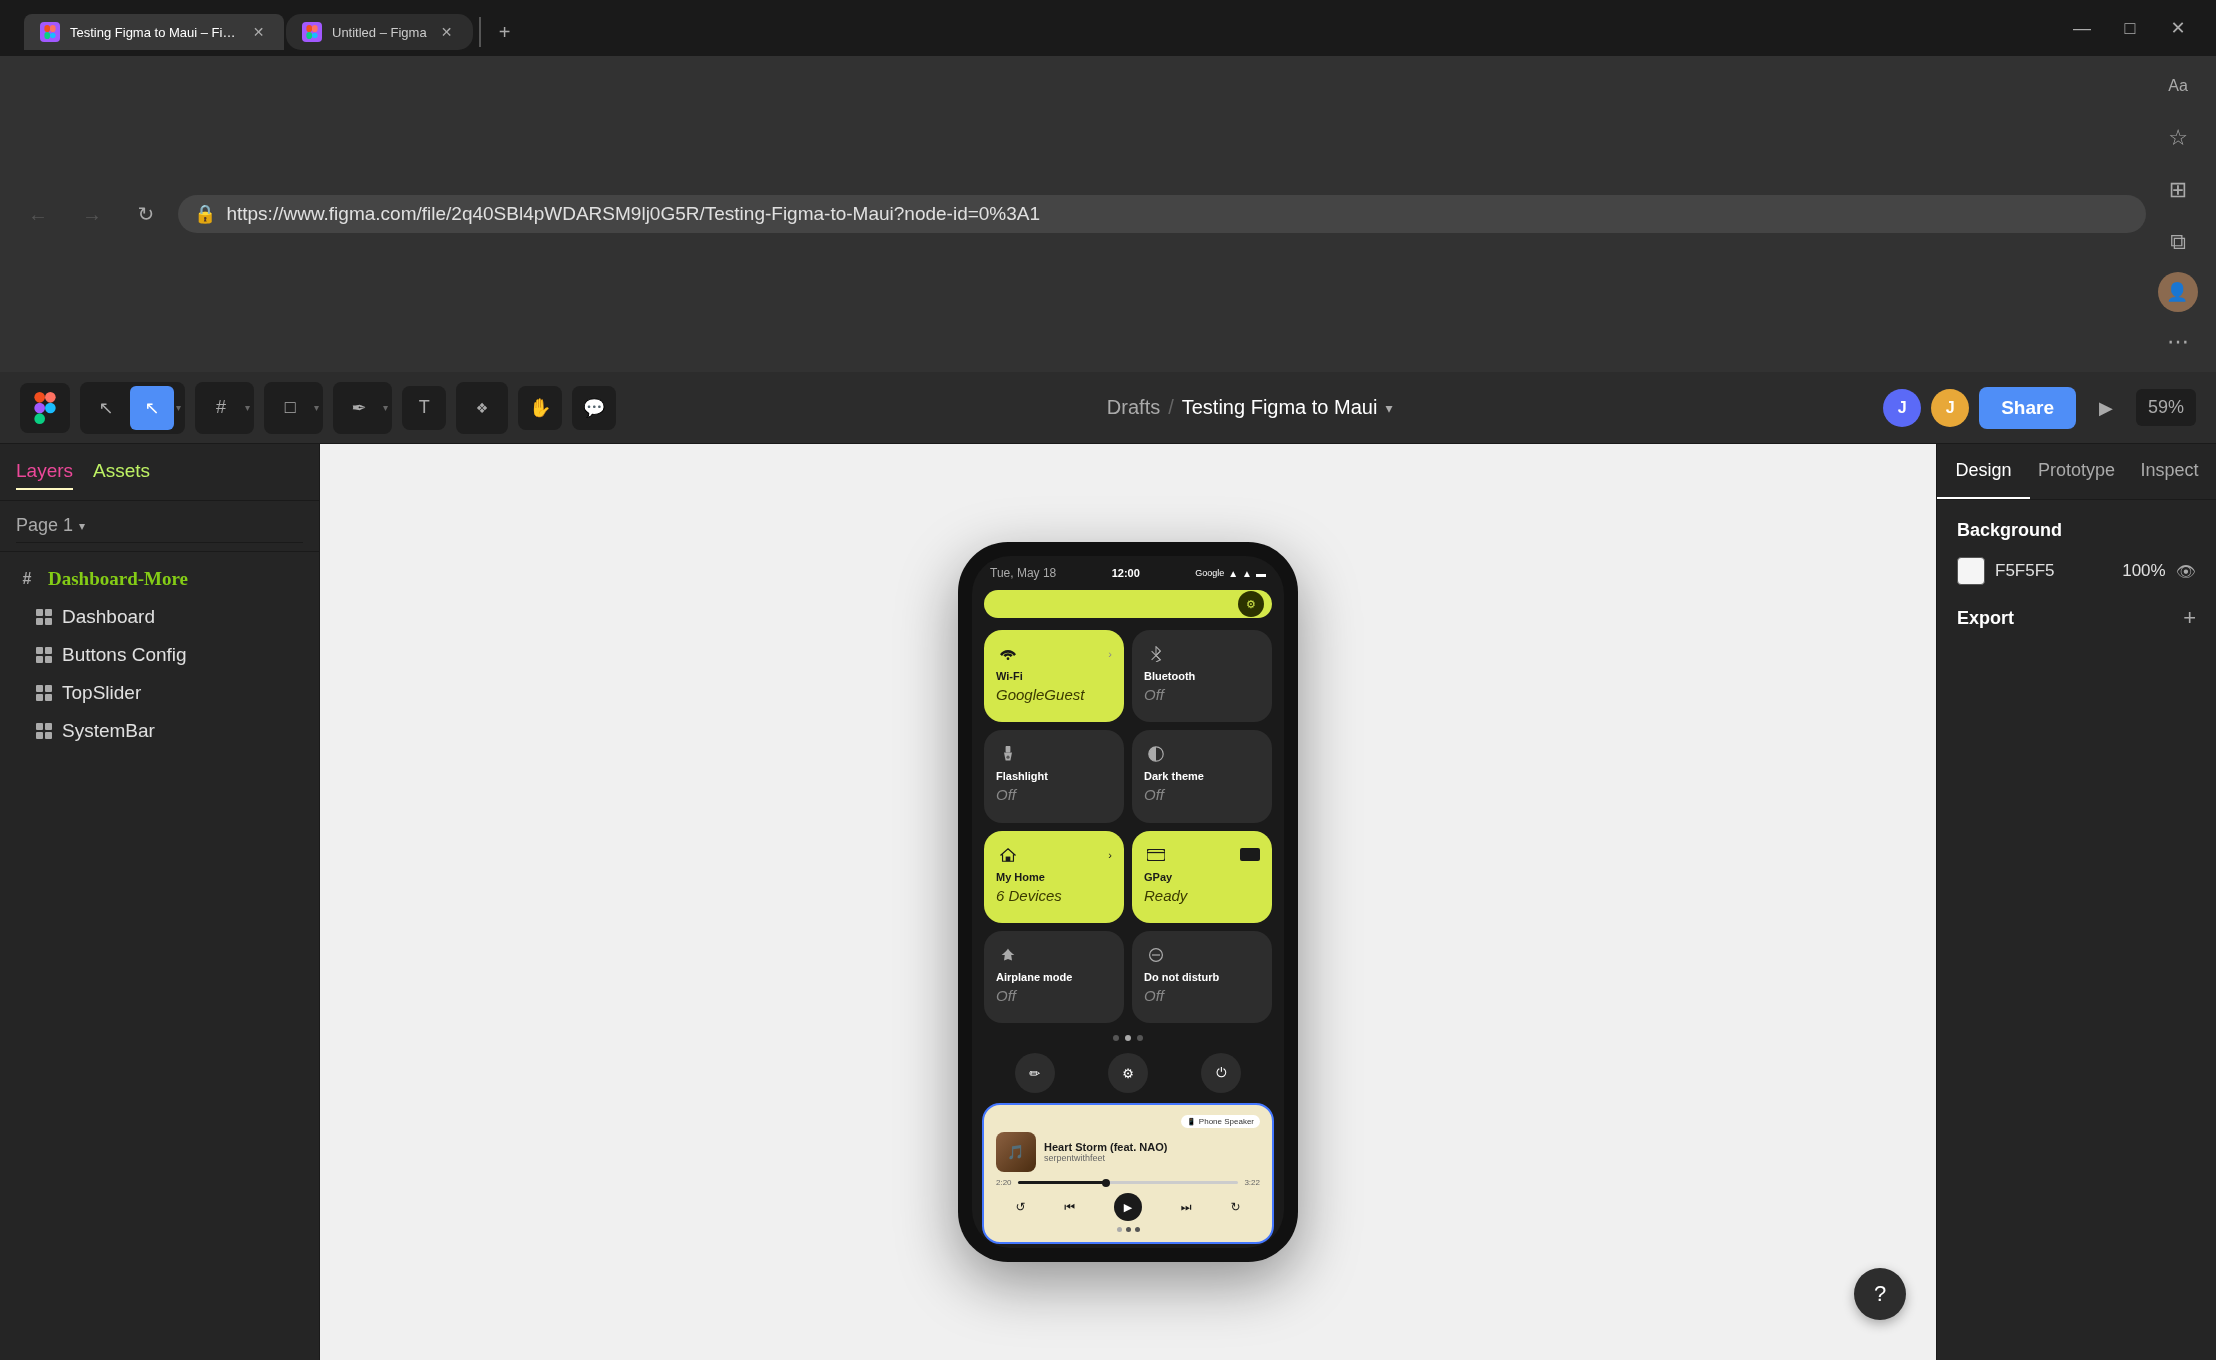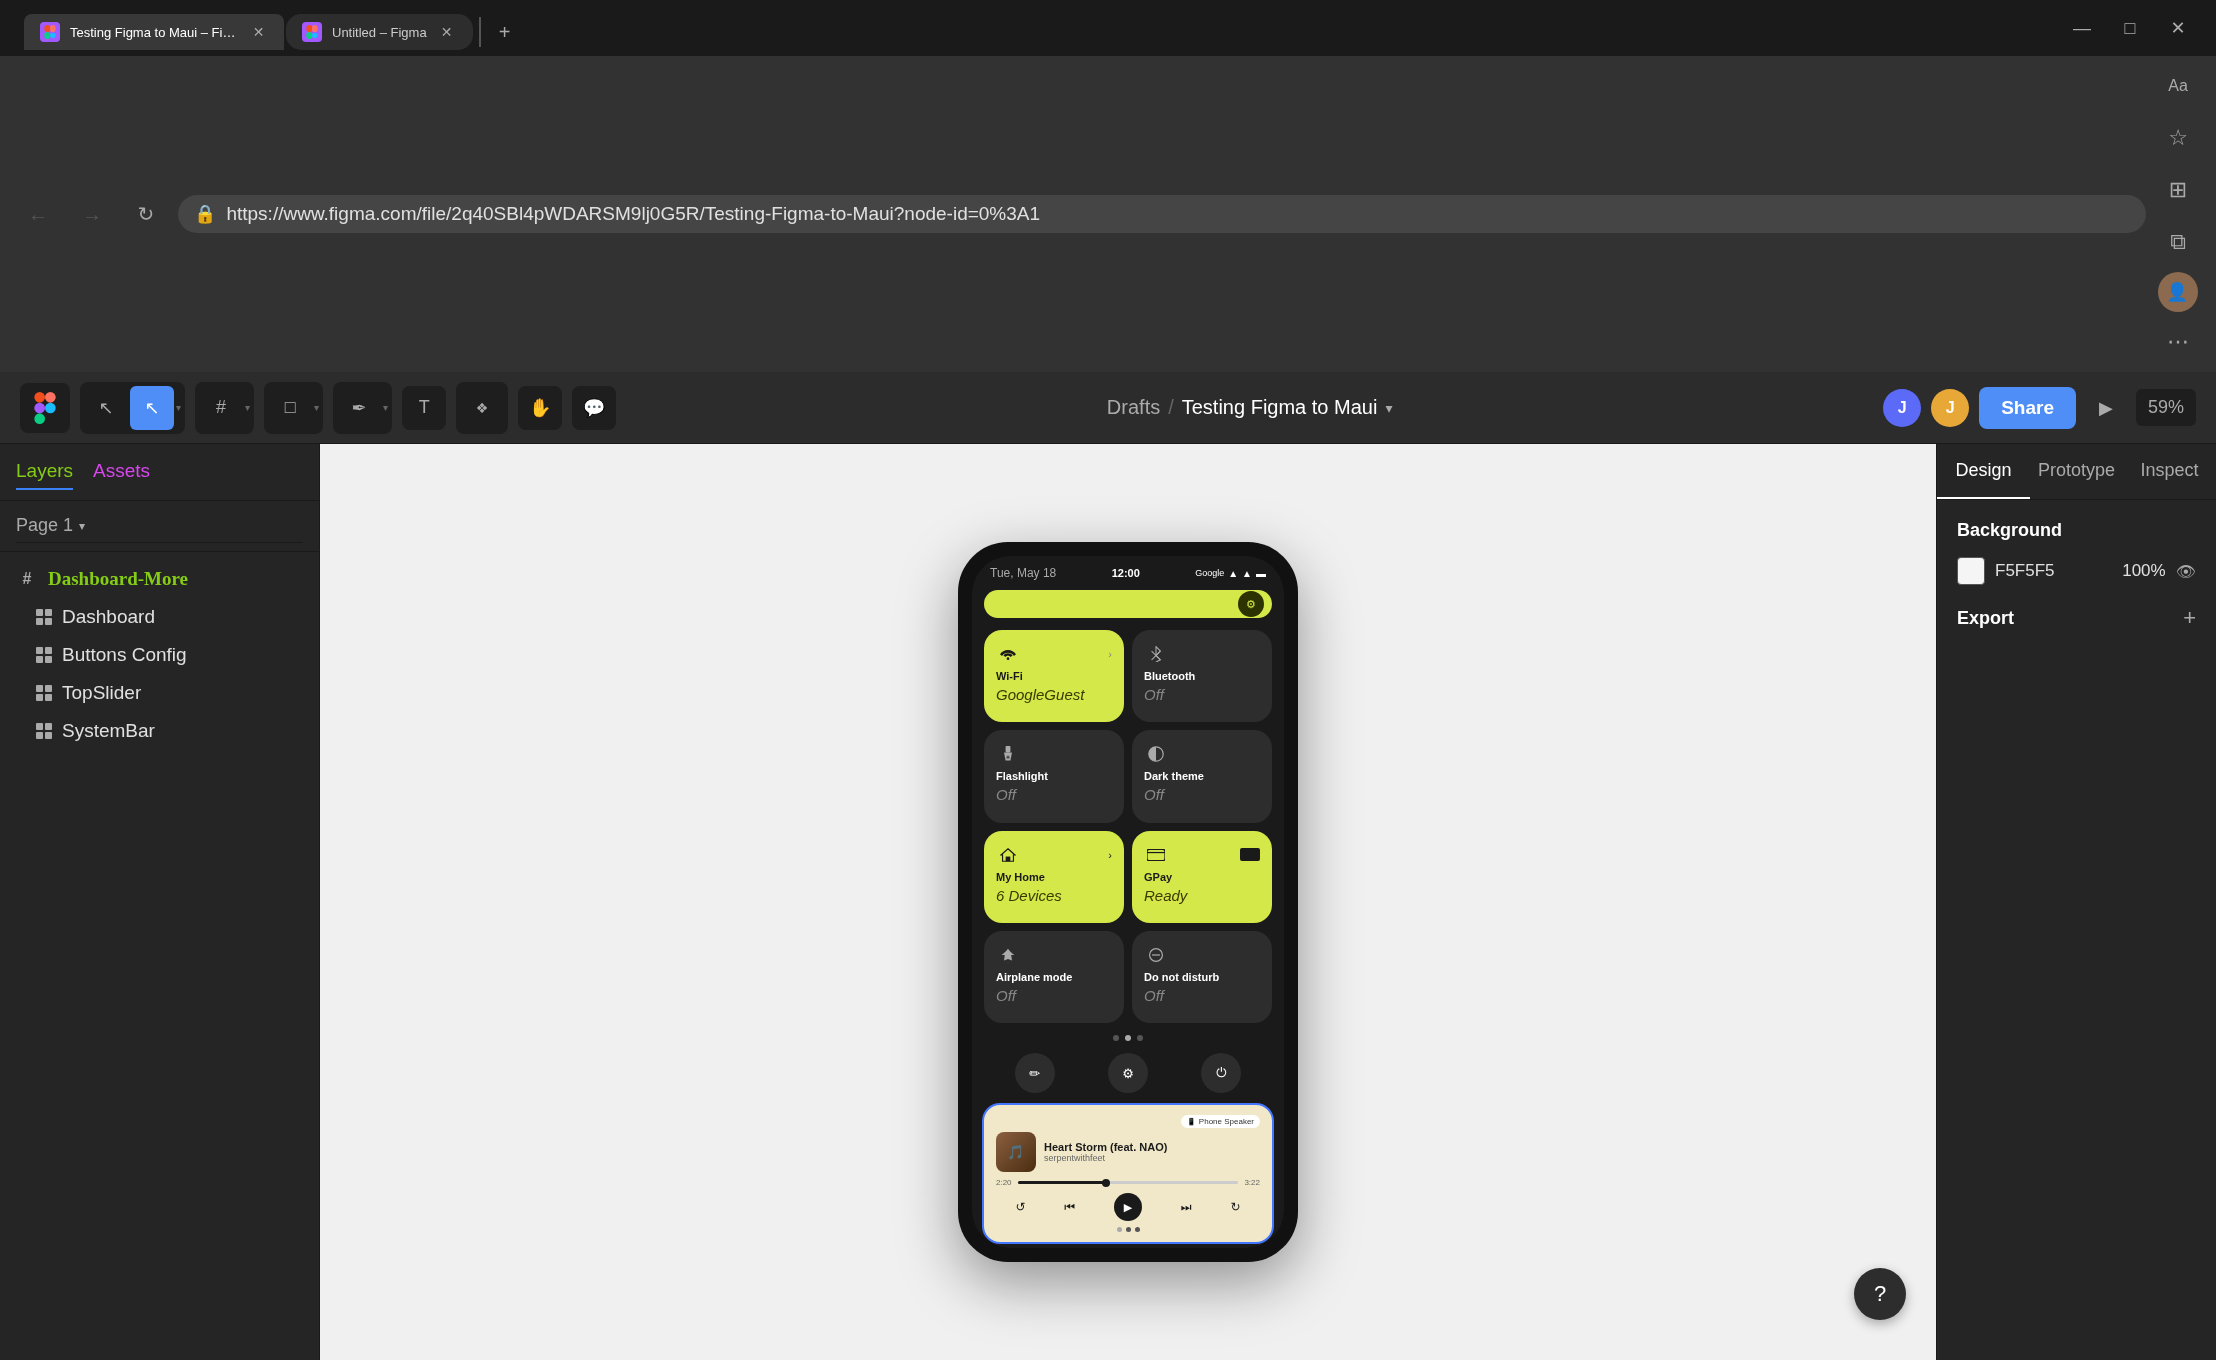--- a/index.html
+++ b/index.html
@@ -267,27 +267,27 @@
       flex-shrink: 0;
     }
     .panel-tabs {
       display: flex;
       padding: 10px 16px;
       gap: 20px;
       border-bottom: 1px solid #1a1a1a;
     }
     .panel-tab {
       font-size: 19px;
-      color: #d946ef;
+      color: #bef264;
       cursor: pointer;
       padding: 6px 0;
     }
     .panel-tab.active {
-      color: #84cc16;
-      border-bottom: 2px solid #3b82f6;
+      color: #ec4899;
+      border-bottom: 2px solid #fef9c3;
     }
 
     .layers-list {
       flex: 1;
       overflow-y: auto;
       padding: 8px 0;
     }
     .layer-item {
       display: flex;
       align-items: center;

